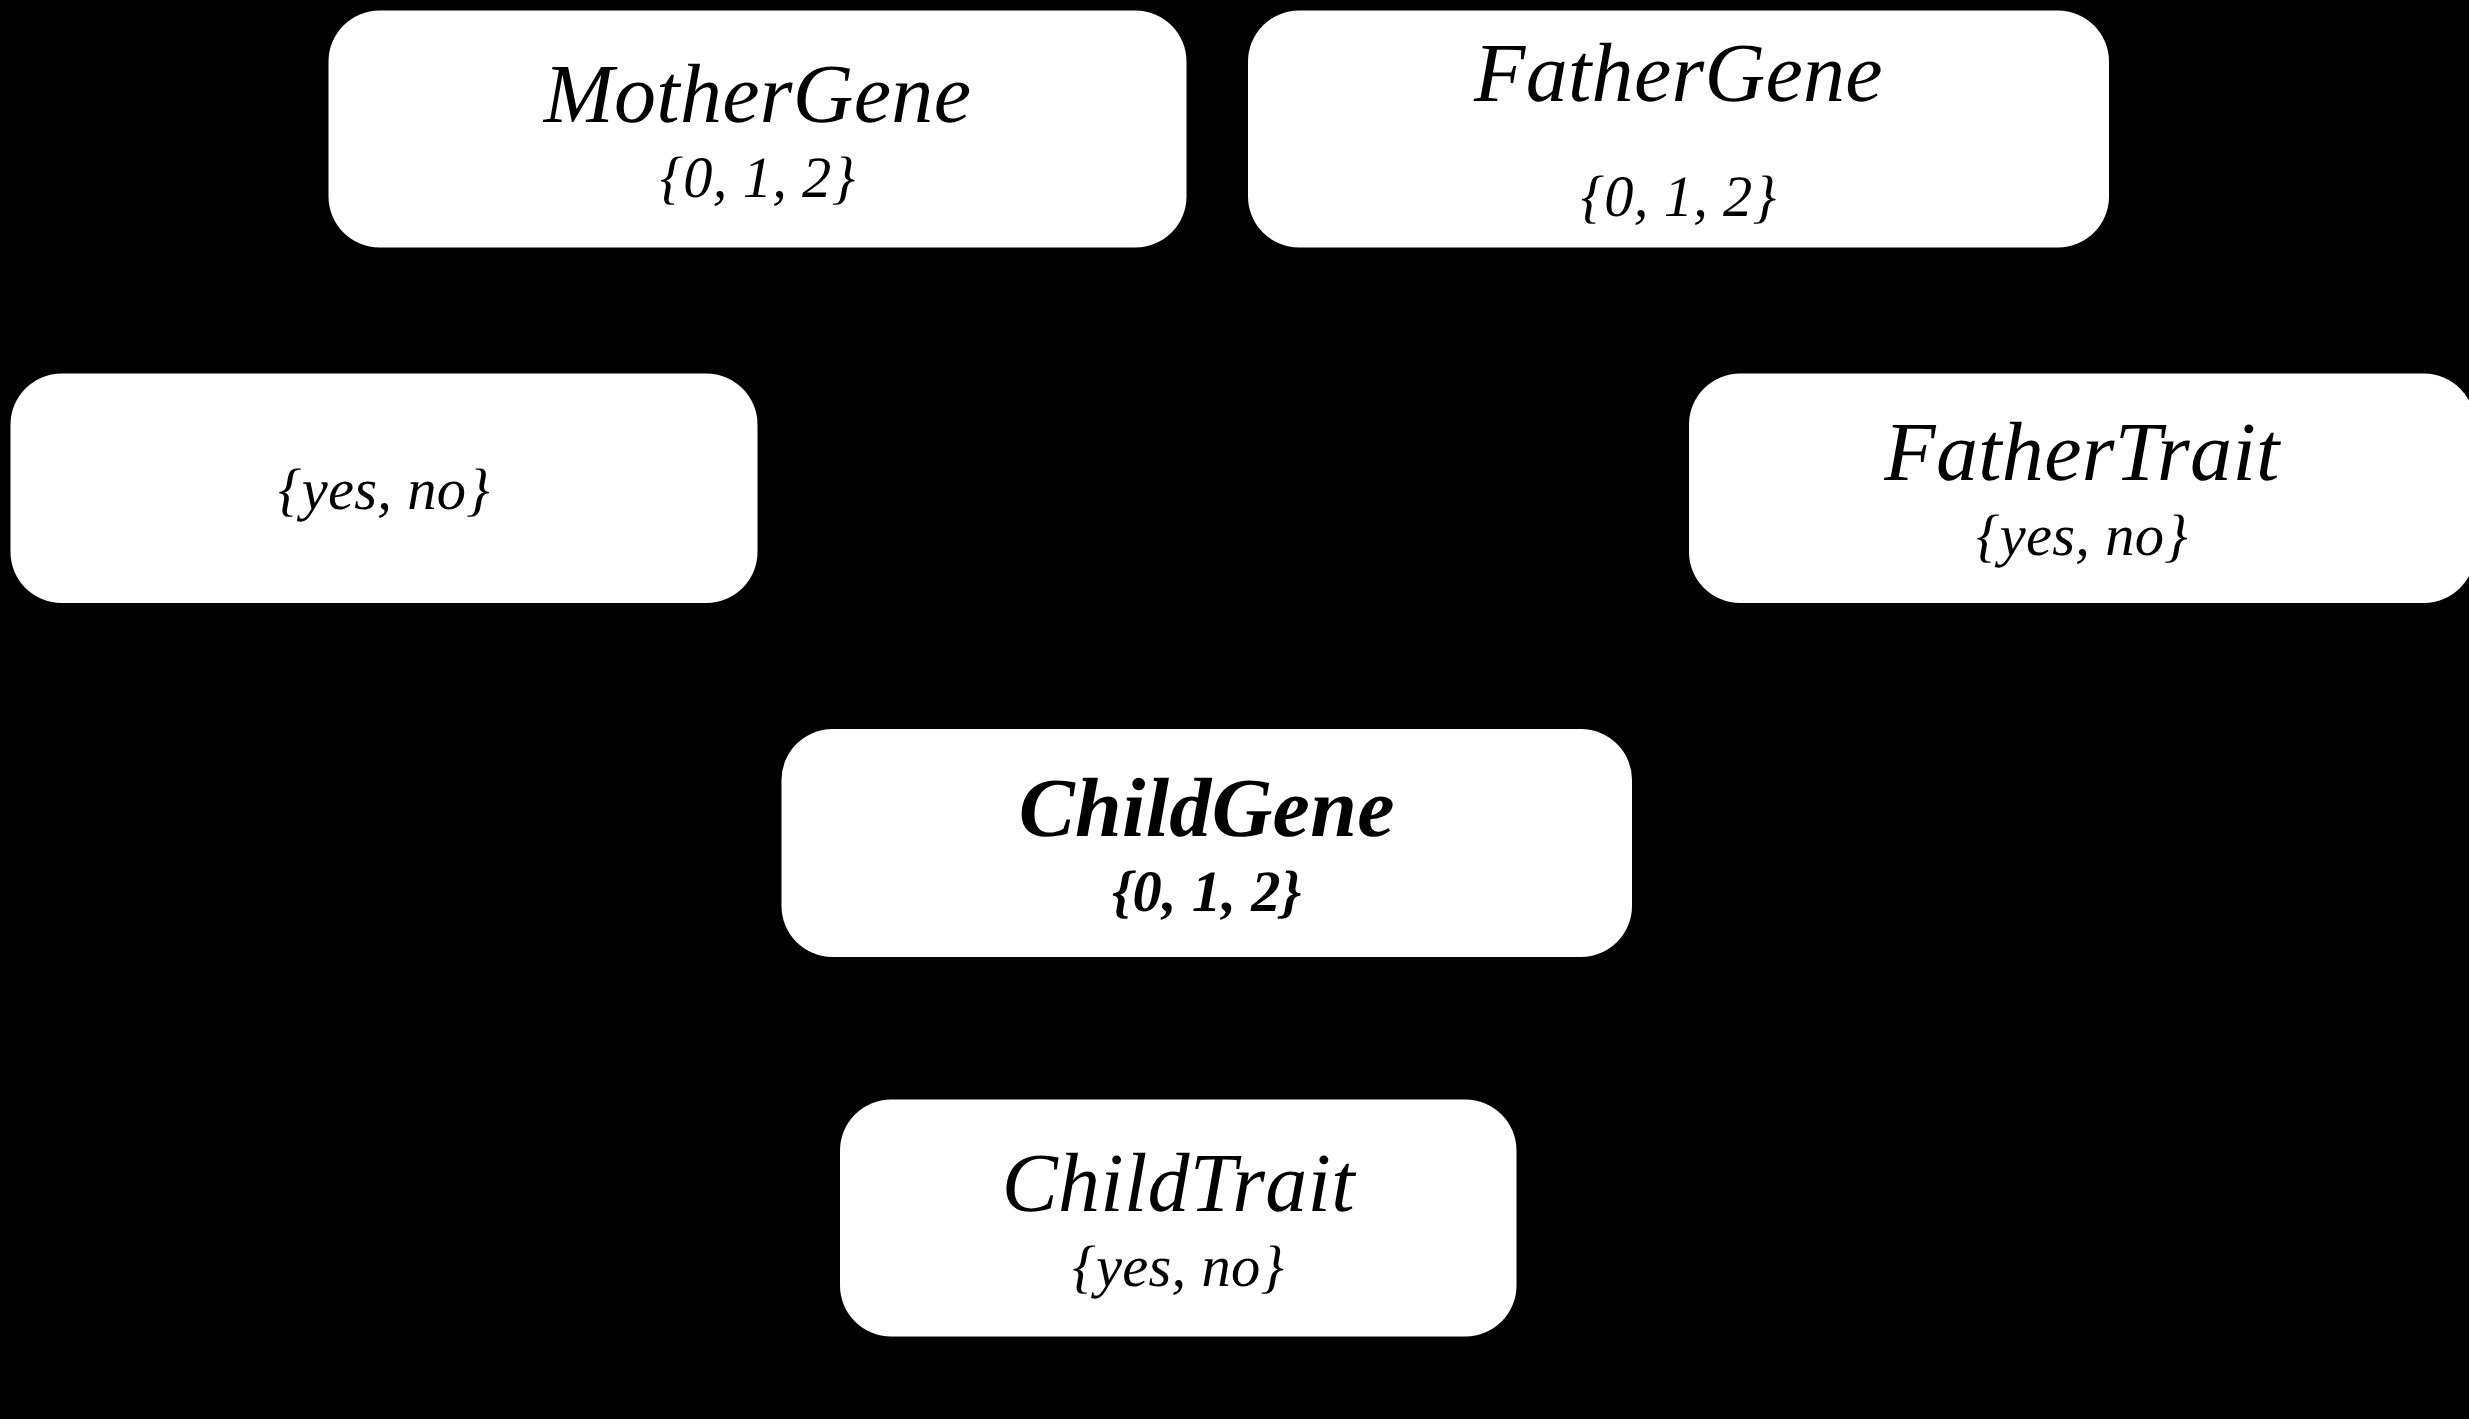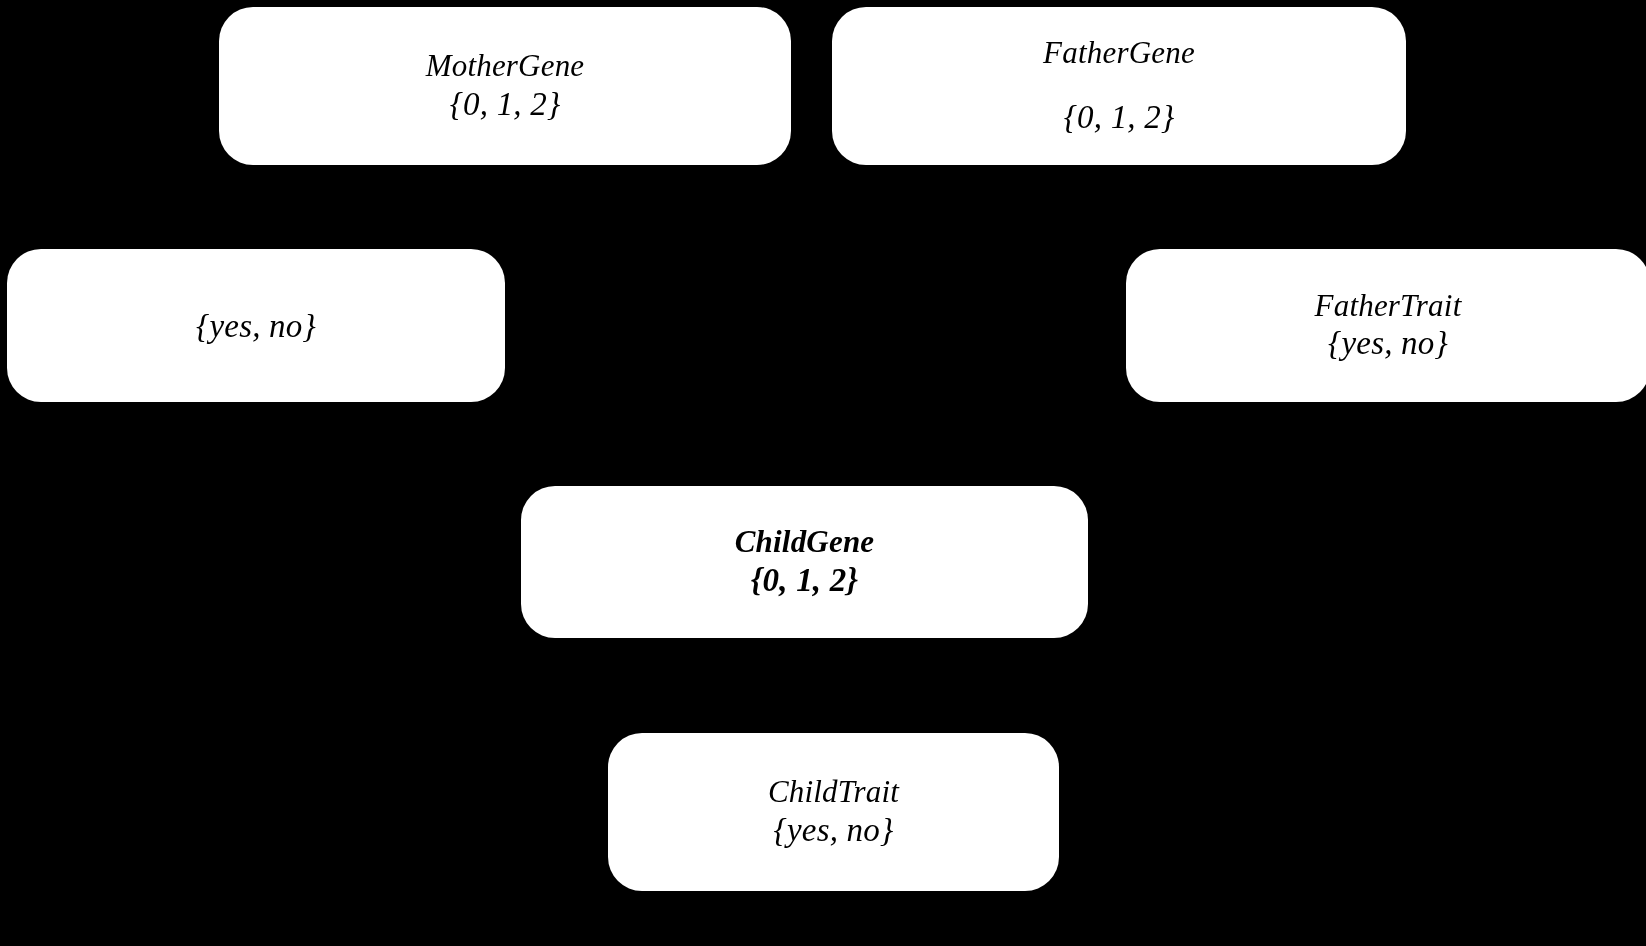--- a/index.html
+++ b/index.html
@@ -25,38 +25,38 @@
     align-items: center;
     justify-content: center;
     box-sizing: border-box;
     color: #000000;
     font-style: italic;
     line-height: 1.12;
     text-align: center;
     padding: 4px 10px;
   }
   .node .node-label {
-    font-size: 31px;
+    font-size: 56px;
     letter-spacing: 0.2px;
     white-space: nowrap;
   }
   .node .node-domain {
-    font-size: 33px;
+    font-size: 39px;
     letter-spacing: 0.2px;
     white-space: nowrap;
     margin-top: 2px;
   }
 
   
   #node-mother-gene  { left: 219px; top: 7px;   width: 572px; height: 158px; }
   #node-father-gene  { left: 832px; top: 7px;   width: 574px; height: 158px; gap: 27px; }
   #node-mother-trait { left: 7px;   top: 249px; width: 498px; height: 153px; }
   #node-father-trait { left: 1126px;top: 249px; width: 524px; height: 153px; }
   #node-child-gene   { left: 521px; top: 486px; width: 567px; height: 152px; font-weight: bold; }
-  #node-child-trait  { left: 608px; top: 733px; width: 451px; height: 158px; align-items: center; }
+  #node-child-trait  { left: 560px; top: 733px; width: 451px; height: 158px; align-items: center; }
 </style>
 </head>
 <body>
 
 <div id="canvas">
 
   <div class="node" id="node-mother-gene">
     <div class="node-label">MotherGene</div>
     <div class="node-domain">{0, 1, 2}</div>
   </div>

